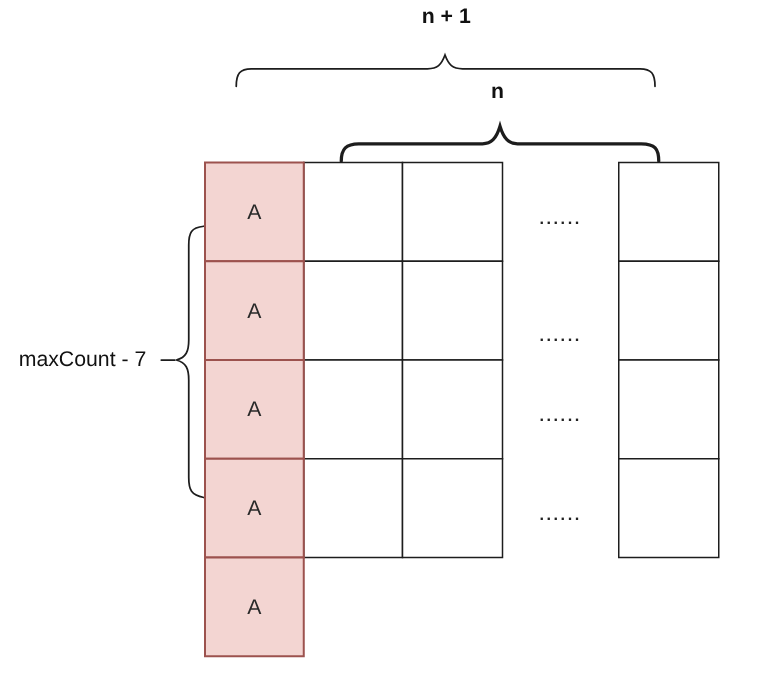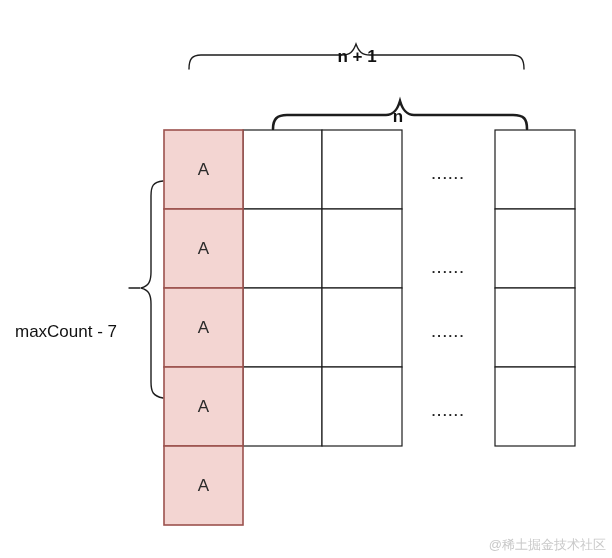--- a/index.html
+++ b/index.html
@@ -6,21 +6,21 @@
   .stage{
     position:relative;width:612px;height:558px;background:#ffffff;
     font-family:"Liberation Sans",sans-serif;overflow:hidden;
   }
   .stage svg{position:absolute;left:0;top:0;}
   .ln{fill:none;stroke:#1d1d1d;}
   .brace-thin{stroke-width:1.4;stroke-linecap:round;}
   .brace-thick{stroke-width:2.6;stroke-linecap:round;}
   .grid-cell{fill:#ffffff;stroke:#1d1d1d;stroke-width:1.2;}
   .hl-cell{stroke-width:1.6;}
-  .lbl{position:absolute;color:#111111;font-size:17px;text-align:center;line-height:20px;margin-top:44px;}
+  .lbl{position:absolute;color:#111111;font-size:17px;text-align:center;line-height:20px;}
   .bold{font-weight:700;}
   .cell-a{
     position:absolute;left:164px;width:79px;height:79px;
     display:flex;align-items:center;justify-content:center;
     font-size:17px;color:#2a2a2a;
   }
   .dots{
     position:absolute;left:402px;width:93px;height:14px;line-height:14px;
     text-align:center;font-weight:700;font-size:13px;letter-spacing:2px;color:#222222;
   }
@@ -75,15 +75,14 @@
   <div class="cell-a" style="top:209px;">A</div>
   <div class="cell-a" style="top:288px;">A</div>
   <div class="cell-a" style="top:367px;">A</div>
   <div class="cell-a" style="top:446px;">A</div>
 
   <div class="dots" style="top:168px;">......</div>
   <div class="dots" style="top:262px;">......</div>
   <div class="dots" style="top:326px;">......</div>
   <div class="dots" style="top:405px;">......</div>
 
-  <div class="watermark">@稀土掘金技术社区</div>
 
 </div>
 
 </body></html>

